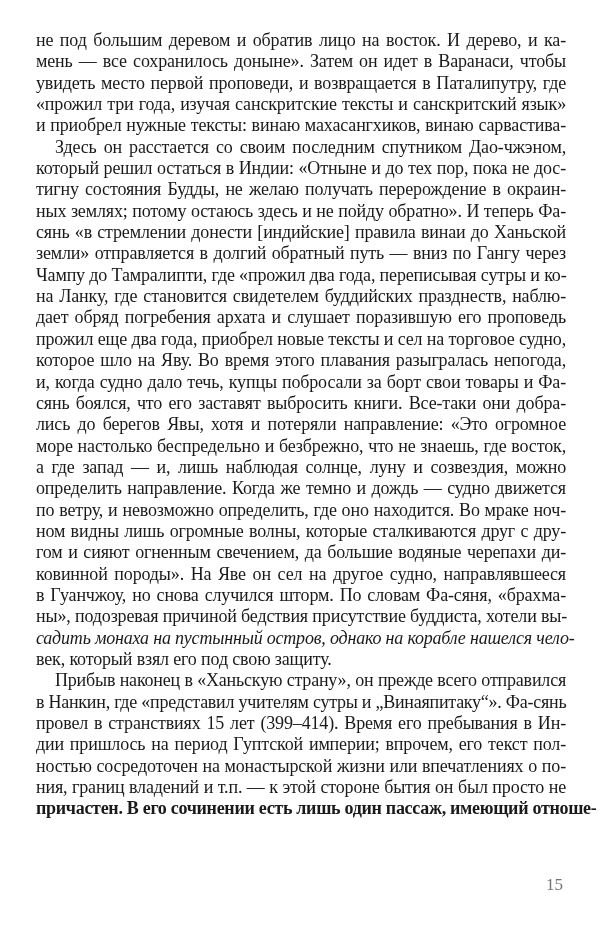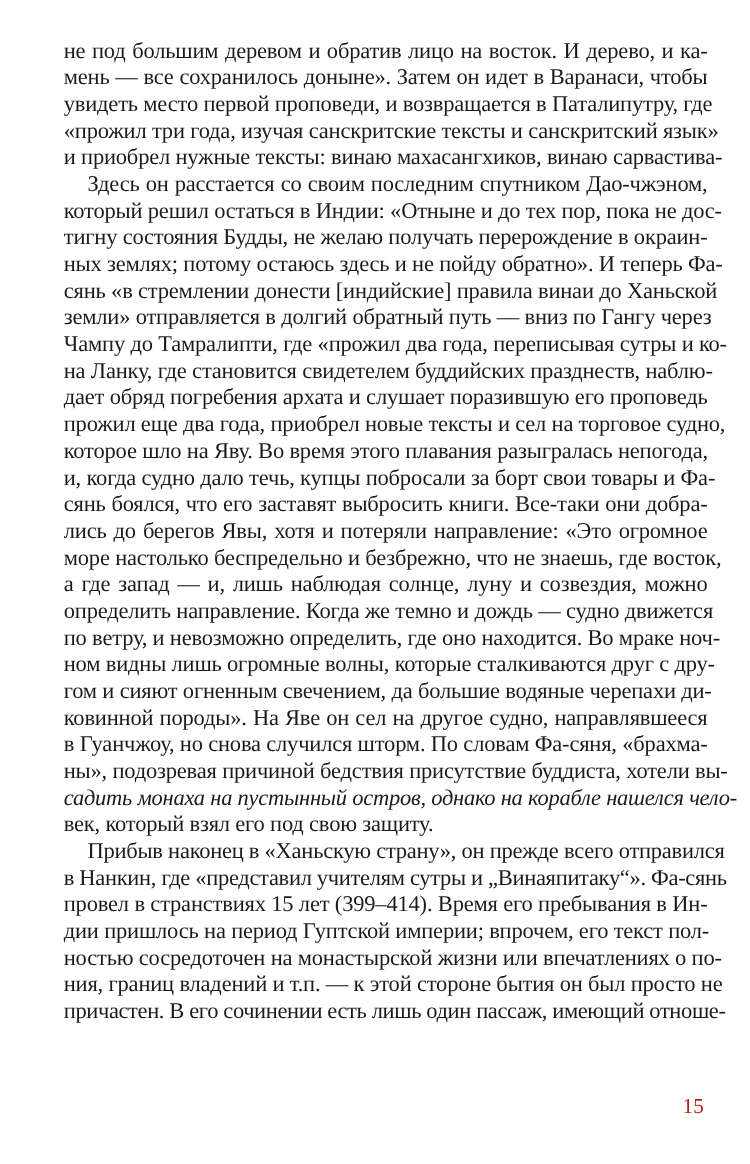--- a/index.html
+++ b/index.html
@@ -10,27 +10,26 @@
     color: #1a1a1a;
   }
   .page {
     position: absolute; left: 36px; top: 30px; width: 530px;
   }
   .line {
     display: block; height: 21.35px; line-height: 21.35px;
     font-size: 18px; white-space: nowrap;
     text-align: justify; text-align-last: justify;
     letter-spacing: -0.15px;
-    margin-left: 15px;
   }
   .line.last { text-align-last: left; }
   .line.indent { padding-left: 19px; }
   .pagenum {
     position: absolute; left: 546px; top: 875px;
-    font-size: 17px; color: #b91c1c; text-align: center;
+    font-size: 17px; color: #737373; text-align: center;
   }
 </style>
 </head>
 <body>
 
 <div class="page" id="page-body">
     <span class="line">не под большим деревом и обратив лицо на восток. И дерево, и ка-</span>
     <span class="line">мень — все сохранилось доныне». Затем он идет в Варанаси, чтобы</span>
     <span class="line">увидеть место первой проповеди, и возвращается в Паталипутру, где</span>
     <span class="line">«прожил три года, изучая санскритские тексты и санскритский язык»</span>
@@ -59,15 +58,15 @@
     <span class="line">в Гуанчжоу, но снова случился шторм. По словам Фа-сяня, «брахма-</span>
     <span class="line">ны», подозревая причиной бедствия присутствие буддиста, хотели вы-</span>
     <span class="line" style="letter-spacing: -0.2px; font-style: italic;">садить монаха на пустынный остров, однако на корабле нашелся чело-</span>
     <span class="line last">век, который взял его под свою защиту.</span>
     <span class="line indent" style="letter-spacing: -0.2px;">Прибыв наконец в «Ханьскую страну», он прежде всего отправился</span>
     <span class="line" style="letter-spacing: -0.25px;">в Нанкин, где «представил учителям сутры и „Винаяпитаку“». Фа-сянь</span>
     <span class="line">провел в странствиях 15 лет (399–414). Время его пребывания в Ин-</span>
     <span class="line">дии пришлось на период Гуптской империи; впрочем, его текст пол-</span>
     <span class="line">ностью сосредоточен на монастырской жизни или впечатлениях о по-</span>
     <span class="line">ния, границ владений и т.п. — к этой стороне бытия он был просто не</span>
-    <span class="line" style="letter-spacing: -0.3px;">причастен. В его сочинении есть лишь один пассаж, имеющий отноше-</span>
+    <span class="line" style="letter-spacing: -0.3px; font-weight: bold;">причастен. В его сочинении есть лишь один пассаж, имеющий отноше-</span>
   </div>
 <div class="pagenum">15</div>
 
 </body></html>

